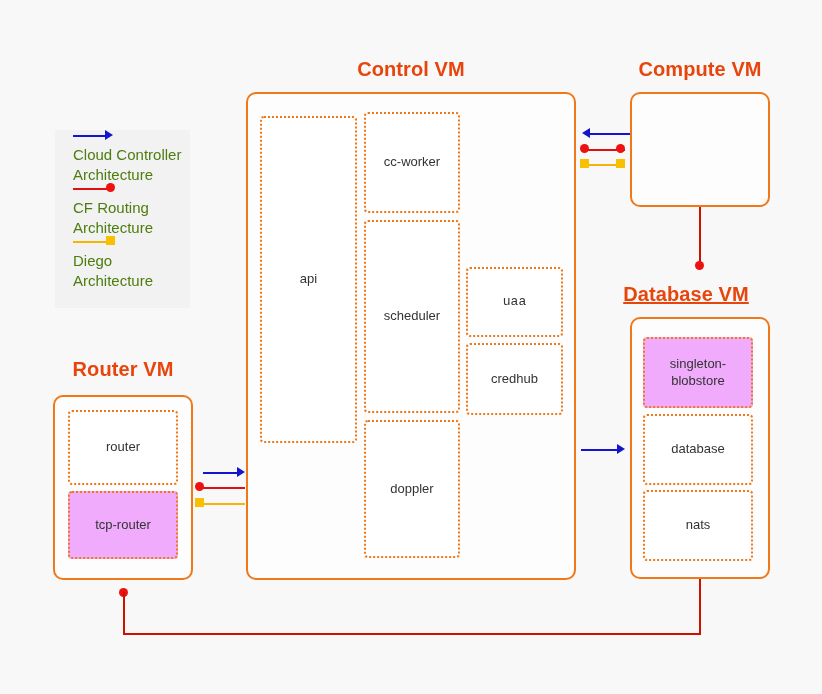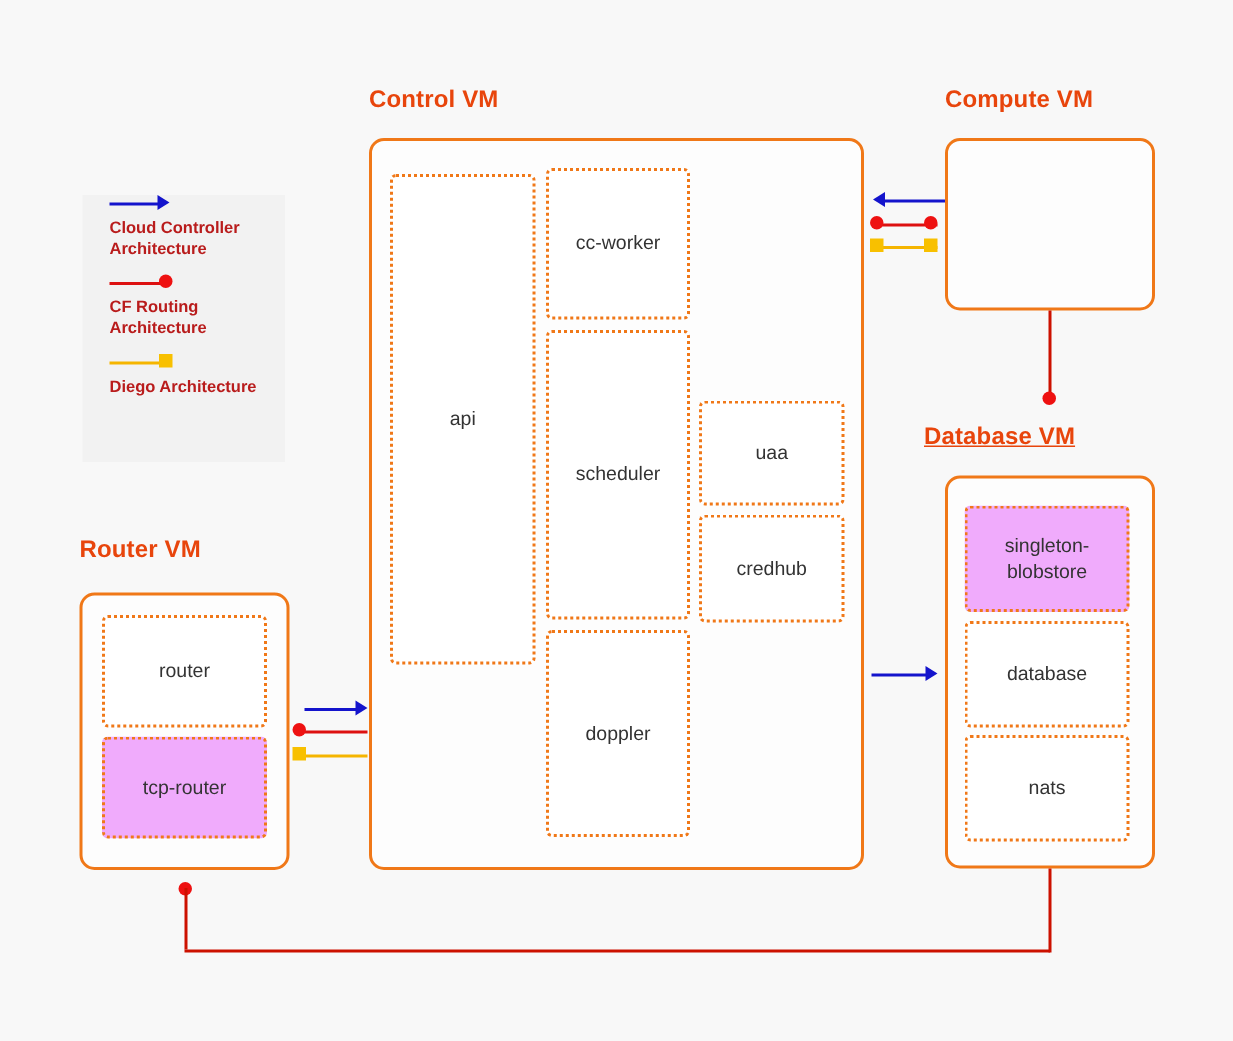--- a/index.html
+++ b/index.html
@@ -17,24 +17,24 @@
     height: 694px;
     background: #f8f8f8;
     overflow: hidden;
   }
 
   
   .vm-title {
     position: absolute;
     color: #e8450c;
     font-weight: bold;
-    font-size: 16px;
+    font-size: 20px;
     letter-spacing: 0.1px;
     white-space: nowrap;
-    text-align: left;
+    text-align: center;
   }
 
   
   .vm-box {
     position: absolute;
     border: 2px solid #f07818;
     border-radius: 10px;
     background: #fdfdfd;
     box-sizing: border-box;
   }
@@ -64,25 +64,24 @@
     position: absolute;
     background: #f2f2f2;
     box-sizing: border-box;
   }
   .legend-entry {
     position: absolute;
     left: 18px;
   }
   .legend-label {
     position: absolute;
-    color: #b91c1c;
-    font-size: 11px;
+    color: #4d7c0f;
+    font-size: 15px;
     line-height: 1.3;
     white-space: pre-line;
-    font-weight: bold;
   }
 
   
   .hline {
     position: absolute;
     height: 0;
     border-top-width: 2px;
     border-top-style: solid;
   }
   .vline {
@@ -162,21 +161,21 @@
   <div class="vm-title" style="left:53px; top:358px; width:140px;">Router VM</div>
 
   <div class="vm-box" style="left:53px; top:395px; width:140px; height:185px;"></div>
   <div class="component" style="left:68px; top:410px; width:110px; height:75px;">router</div>
   <div class="component filled" style="left:68px; top:491px; width:110px; height:68px;">tcp-router</div>
 
   <div class="vm-box" style="left:246px; top:92px; width:330px; height:488px;"></div>
   <div class="component" style="left:364px; top:112px; width:96px; height:101px;">cc-worker</div>
   <div class="component" style="left:260px; top:116px; width:97px; height:327px;">api</div>
   <div class="component" style="left:364px; top:220px; width:96px; height:193px;">scheduler</div>
-  <div class="component" style="left:466px; top:267px; width:97px; height:70px;">uaa</div>
+  <div class="component" style="left:466px; top:267px; width:97px; height:70px;font-family:Liberation Mono, monospace;">uaa</div>
   <div class="component" style="left:466px; top:343px; width:97px; height:72px;">credhub</div>
   <div class="component" style="left:364px; top:420px; width:96px; height:138px;">doppler</div>
 
   <div class="vm-box" style="left:630px; top:92px; width:140px; height:115px;"></div>
 
   <div class="vm-box" style="left:630px; top:317px; width:140px; height:262px;"></div>
   <div class="component filled" style="left:643px; top:337px; width:110px; height:71px;">singleton-
 blobstore</div>
   <div class="component" style="left:643px; top:414px; width:110px; height:71px;">database</div>
   <div class="component" style="left:643px; top:490px; width:110px; height:71px;">nats</div>

